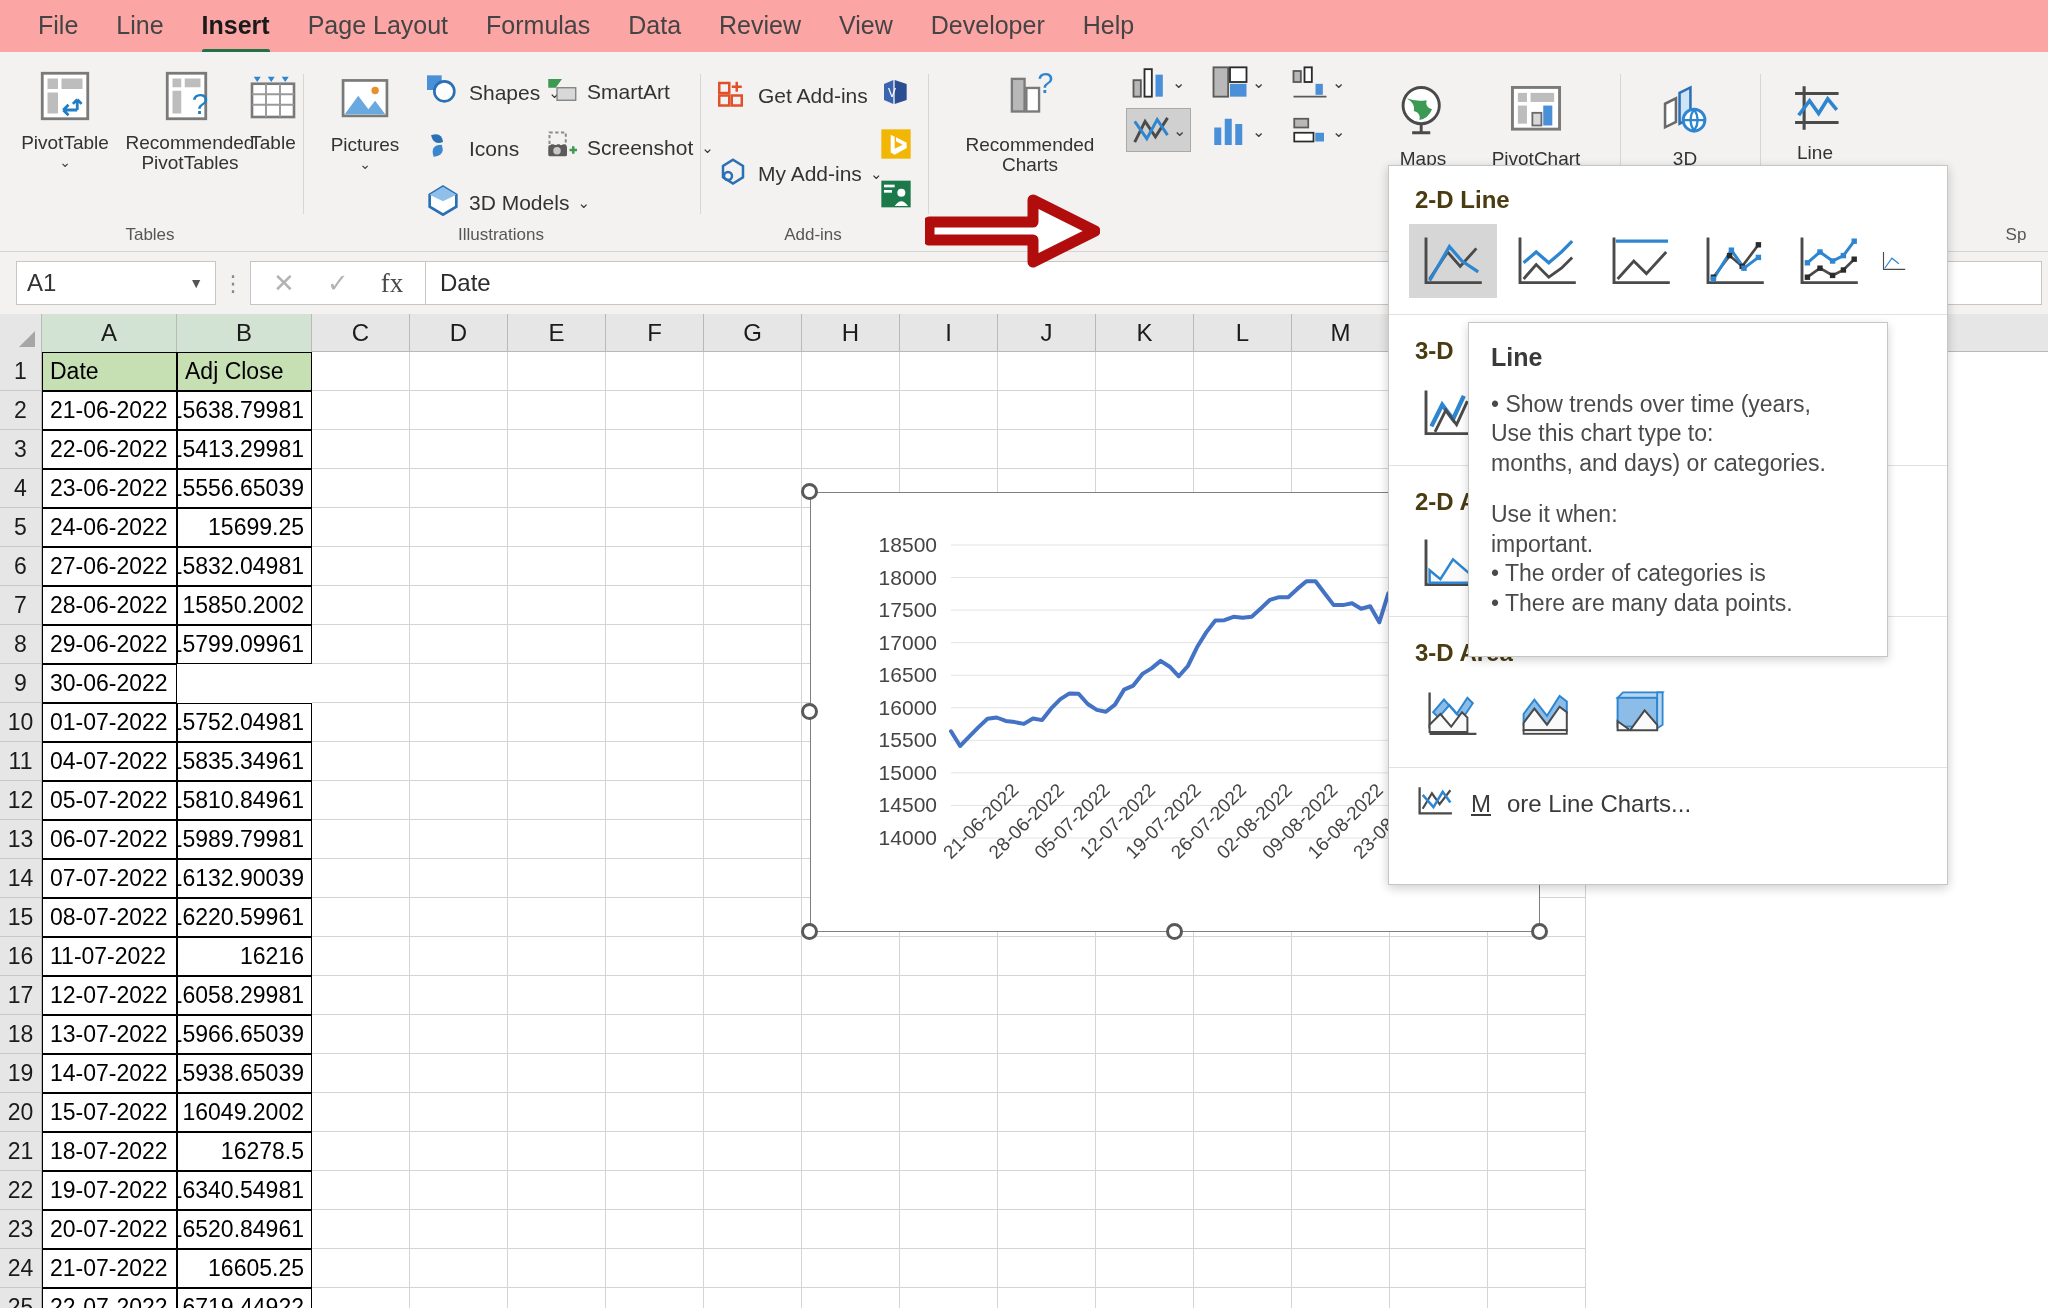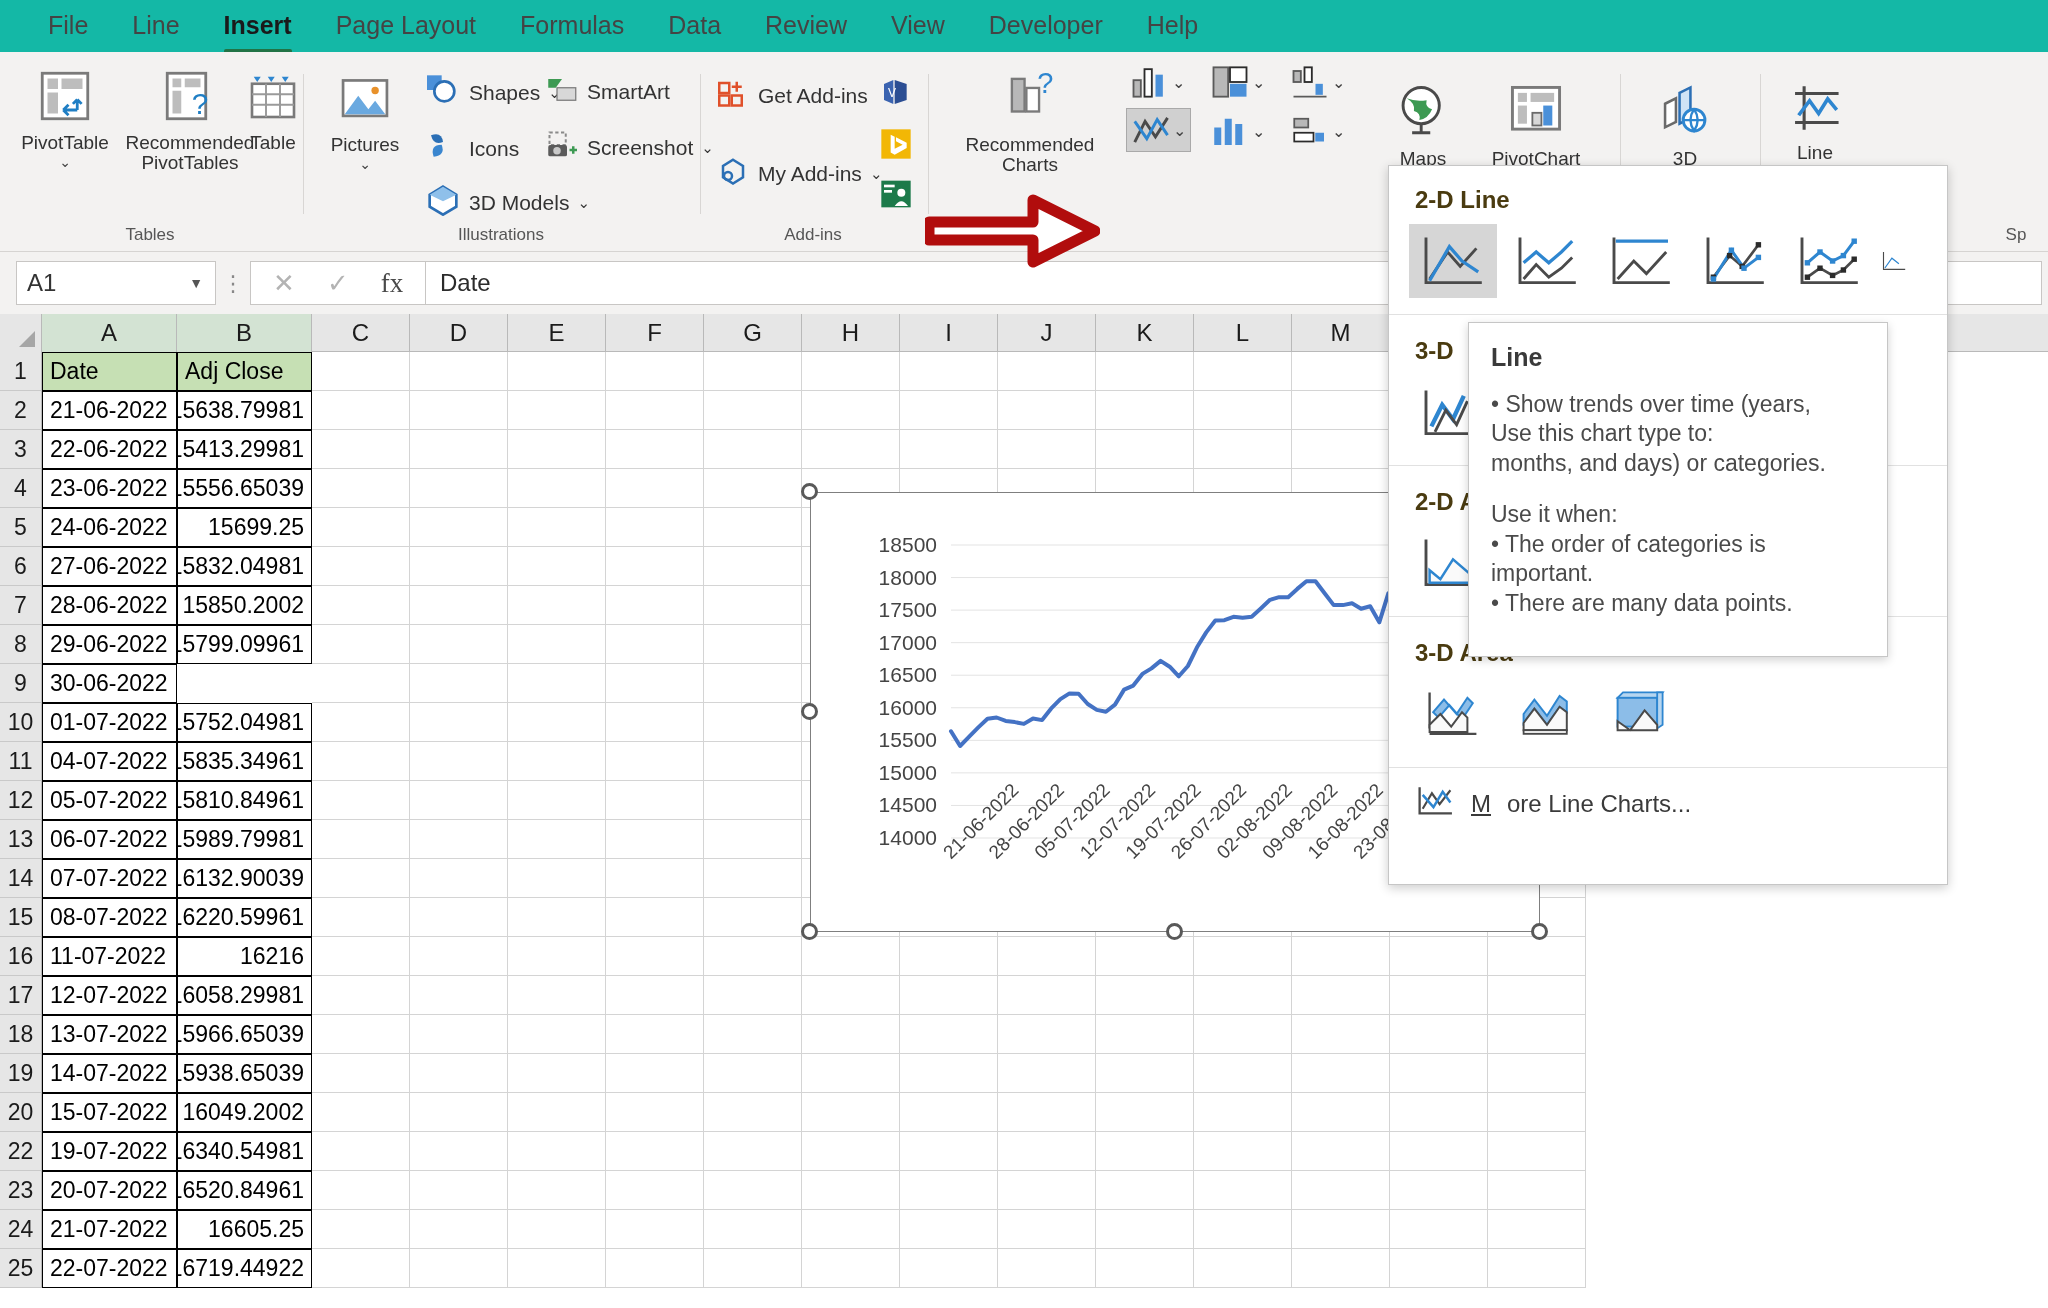--- a/index.html
+++ b/index.html
@@ -6,22 +6,22 @@
   html,body {
     width:2048px; height:1308px;
     font-family: "Liberation Sans", sans-serif;
     background:#ffffff; overflow:hidden;
   }
   #app { position:relative; width:2048px; height:1308px; }
 
   
   .tabbar {
     position:absolute; left:0; top:0; width:2048px; height:52px;
-    background:#14b8a6; display:flex; align-items:center;
-    padding-left:30px; gap:8px;
+    background:#fca5a5; display:flex; align-items:center;
+    padding-left:20px; gap:2px;
   }
   .tab {
     font-size:25px; color:#444; padding:4px 18px 6px 18px;
     position:relative; white-space:nowrap; cursor:pointer;
   }
   .tab.active { color:#1a1a1a; font-weight:bold; }
   .tab.active::after {
     content:""; position:absolute; left:18px; right:18px; bottom:-8px;
     height:5px; background:#217346; border-radius:2px;
   }
@@ -836,20 +836,38 @@
           <div class="cell" style="flex: 0 0 98px;"></div>
           <div class="cell" style="flex: 0 0 98px;"></div>
           <div class="cell" style="flex: 0 0 98px;"></div>
           <div class="cell" style="flex: 0 0 98px;"></div>
           <div class="cell" style="flex: 0 0 98px;"></div>
         </div>
         <div class="row">
           <div class="rh">20</div>
           <div class="cell databox" style="flex: 0 0 135px;">15-07-2022</div>
           <div class="cell databox num" style="flex: 0 0 135px;">16049.2002</div>
+          <div class="cell" style="flex: 0 0 98px;"></div>
+          <div class="cell" style="flex: 0 0 98px;"></div>
+          <div class="cell" style="flex: 0 0 98px;"></div>
+          <div class="cell" style="flex: 0 0 98px;"></div>
+          <div class="cell" style="flex: 0 0 98px;"></div>
+          <div class="cell" style="flex: 0 0 98px;"></div>
+          <div class="cell" style="flex: 0 0 98px;"></div>
+          <div class="cell" style="flex: 0 0 98px;"></div>
+          <div class="cell" style="flex: 0 0 98px;"></div>
+          <div class="cell" style="flex: 0 0 98px;"></div>
+          <div class="cell" style="flex: 0 0 98px;"></div>
+          <div class="cell" style="flex: 0 0 98px;"></div>
+          <div class="cell" style="flex: 0 0 98px;"></div>
+        </div>
+        <div class="row">
+          <div class="rh">21</div>
+          <div class="cell databox" style="flex: 0 0 135px;">18-07-2022</div>
+          <div class="cell databox num" style="flex: 0 0 135px;">16278.5</div>
           <div class="cell" style="flex: 0 0 98px;"></div>
           <div class="cell" style="flex: 0 0 98px;"></div>
           <div class="cell" style="flex: 0 0 98px;"></div>
           <div class="cell" style="flex: 0 0 98px;"></div>
           <div class="cell" style="flex: 0 0 98px;"></div>
           <div class="cell" style="flex: 0 0 98px;"></div>
           <div class="cell" style="flex: 0 0 98px;"></div>
           <div class="cell" style="flex: 0 0 98px;"></div>
           <div class="cell" style="flex: 0 0 98px;"></div>
           <div class="cell" style="flex: 0 0 98px;"></div>
@@ -1129,22 +1147,22 @@
     </div>
   </div>
 
   <div class="tooltip">
     <div class="tt-title">Line</div>
     <div class="tt-line">• Show trends over time (years,</div>
     <div class="tt-line">Use this chart type to:</div>
     <div class="tt-line">months, and days) or categories.</div>
     <div class="tt-gap"></div>
     <div class="tt-line">Use it when:</div>
+    <div class="tt-line">important.</div>
     <div class="tt-line">• The order of categories is</div>
-    <div class="tt-line">important.</div>
     <div class="tt-line">• There are many data points.</div>
   </div>
 
   <div class="arrow">
     <svg width="175" height="78" viewBox="0 0 175 78">
       <path d="M4 30 L108 30 L108 8 L170 39 L108 70 L108 48 L4 48 Z" fill="#ffffff" stroke="#b10d0d" stroke-width="11" stroke-linejoin="round"></path>
     </svg>
   </div>
 
 </div>

